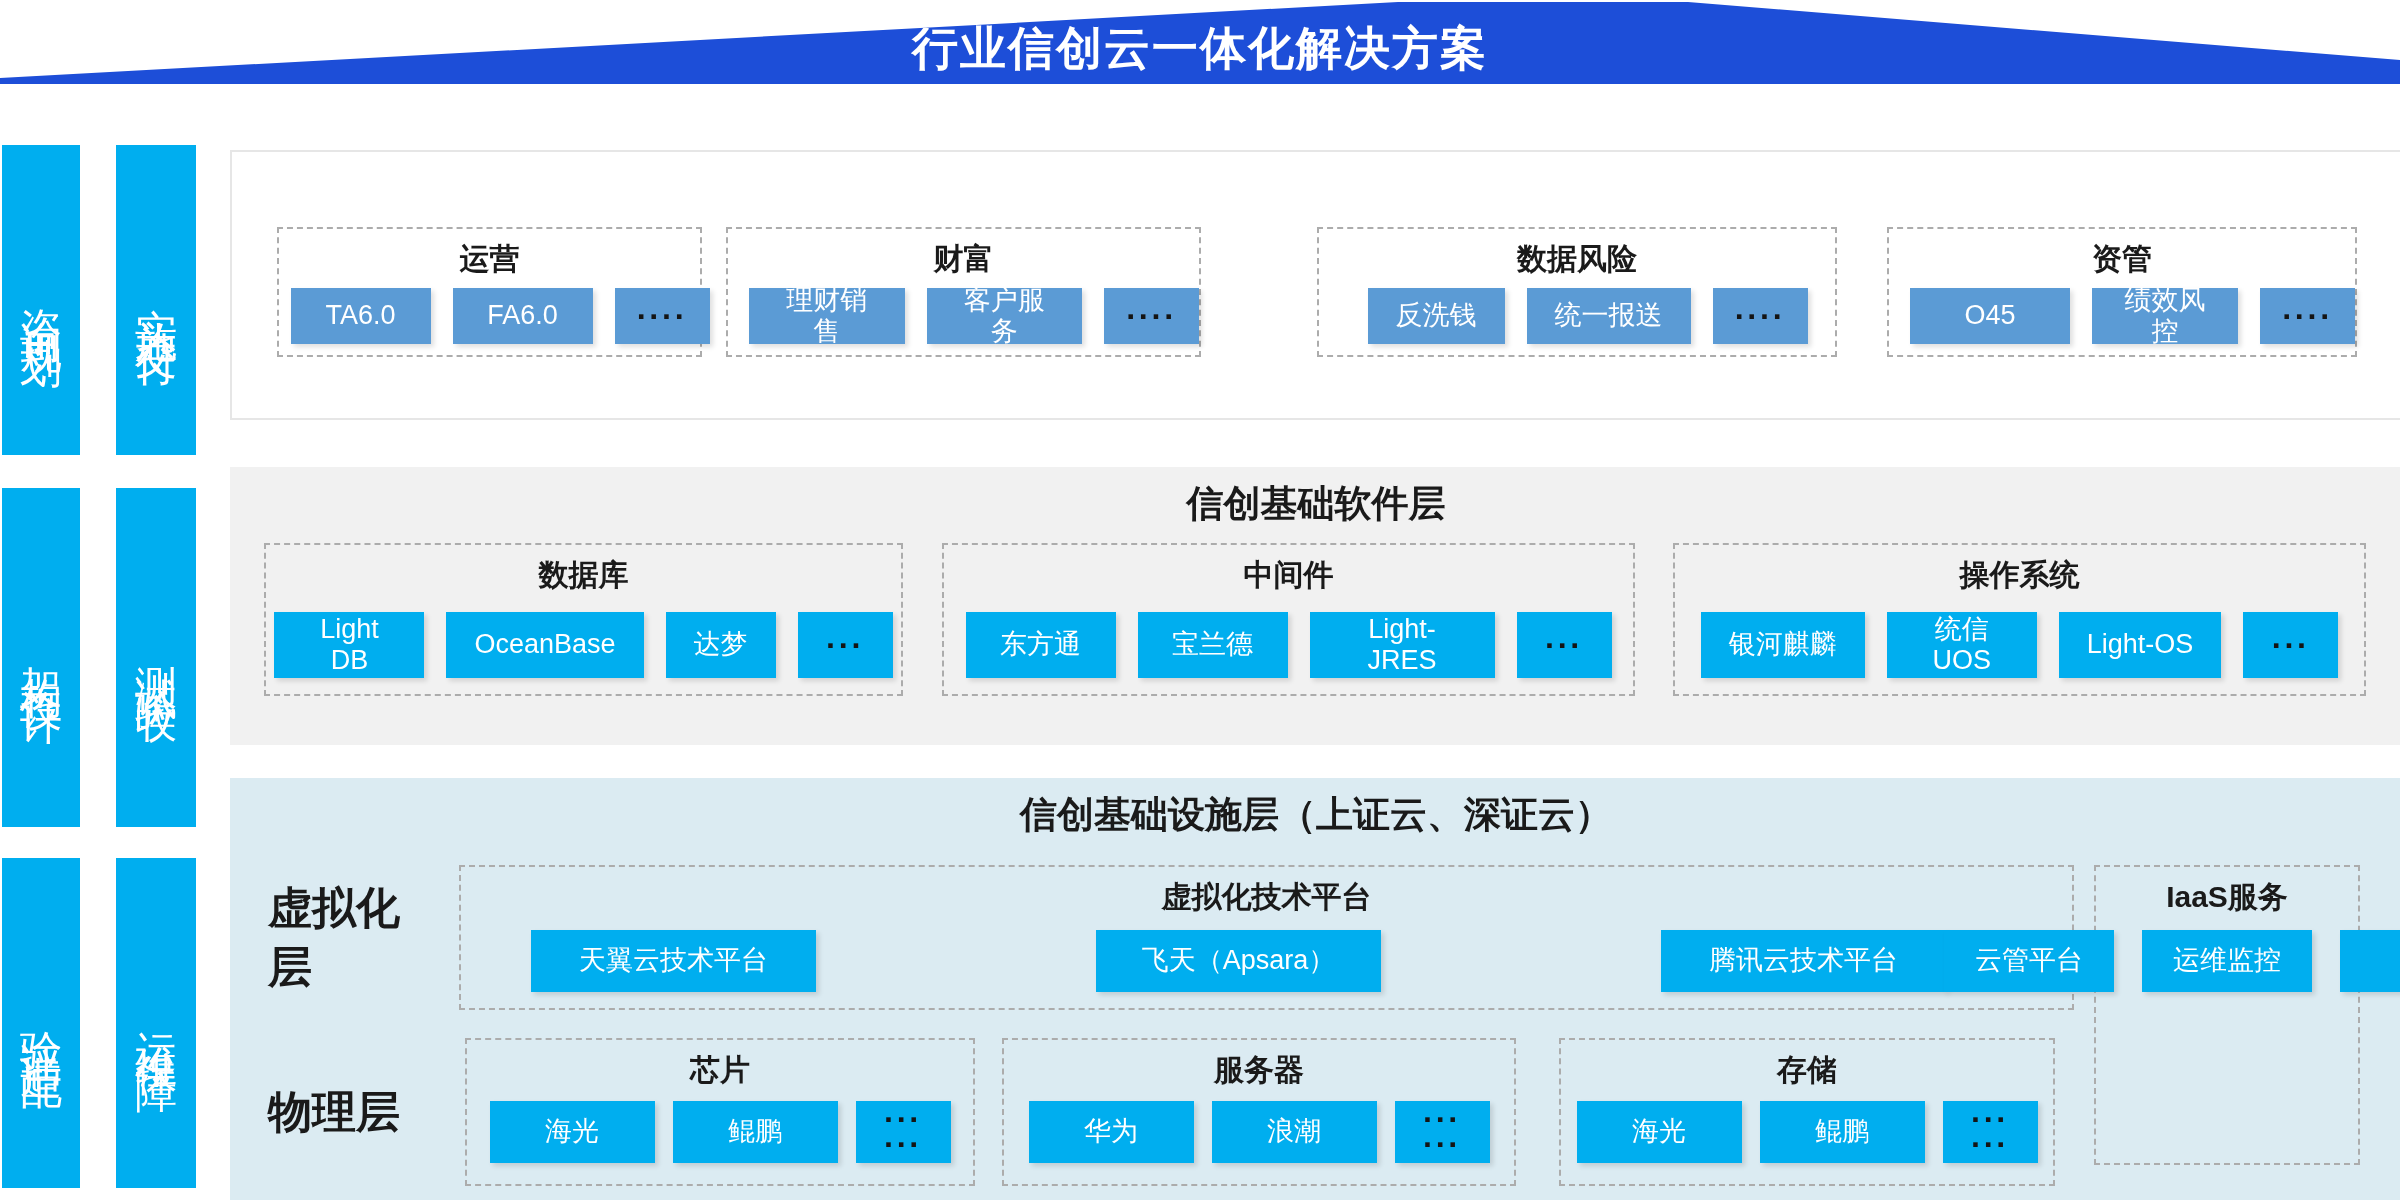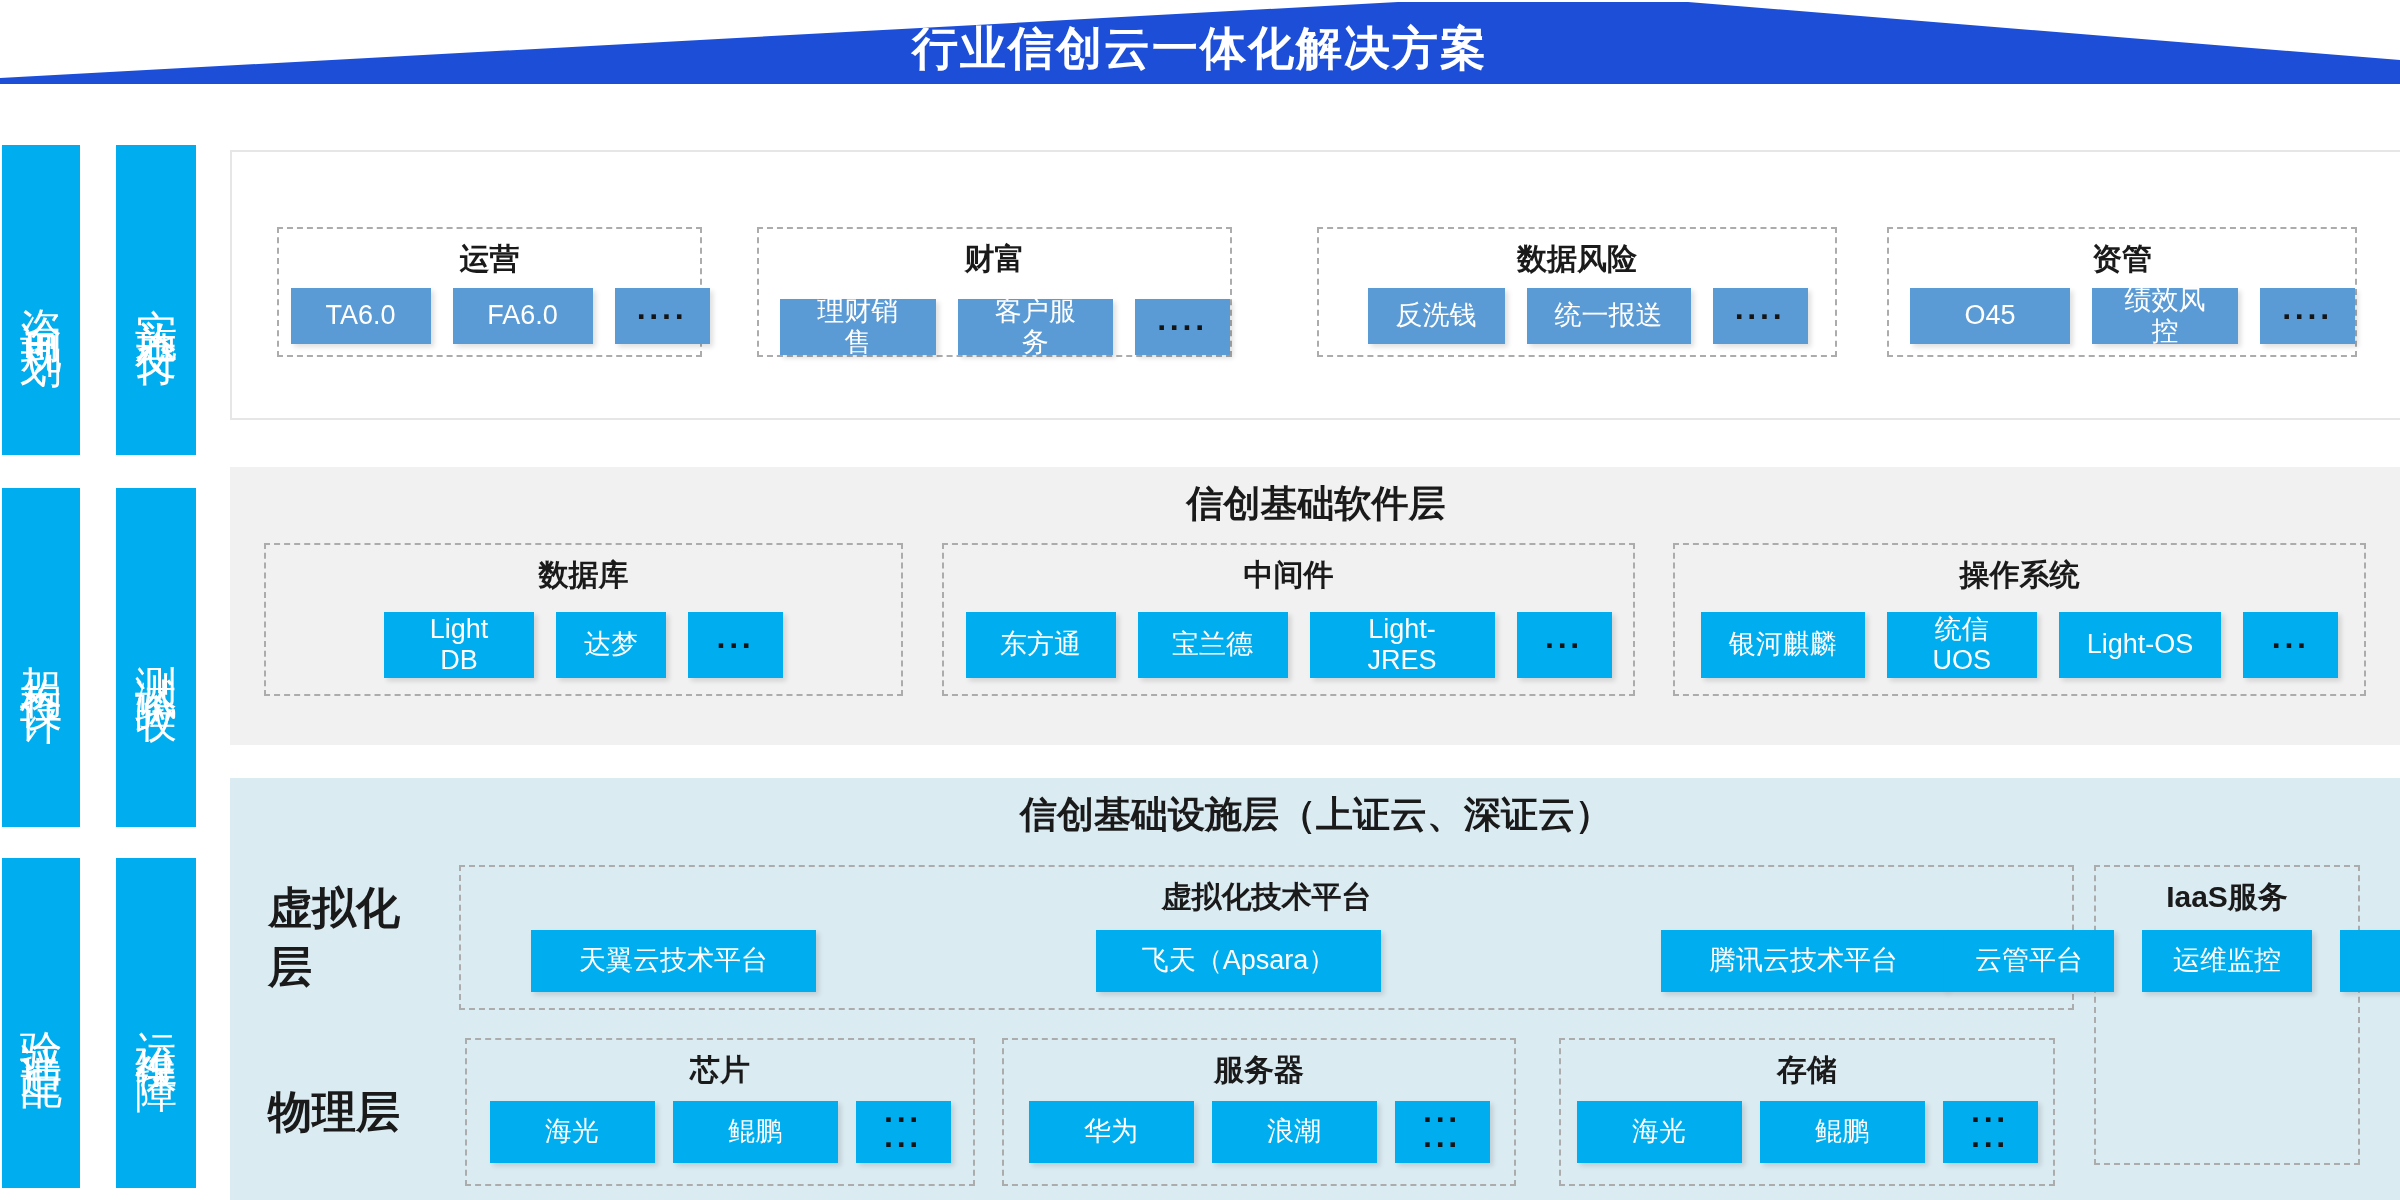--- a/index.html
+++ b/index.html
@@ -91,21 +91,21 @@
 
   <div class="group" style="left:45px;width:425px;">
     <div class="group-title">运营</div>
     <div class="chip-row">
       <div class="chip c140">TA6.0</div>
       <div class="chip c140">FA6.0</div>
       <div class="chip dots">····</div>
     </div>
   </div>
 
-  <div class="group" style="left:525px;width:475px;justify-content:space-between;">
+  <div class="group" style="left:494px;width:475px;">
     <div class="group-title">财富</div>
     <div class="chip-row">
       <div class="chip">理财销售</div>
       <div class="chip">客户服务</div>
       <div class="chip dots">····</div>
     </div>
   </div>
 
   <div class="group" style="left:1085px;width:520px;">
     <div class="group-title">数据风险</div>
@@ -127,20 +127,21 @@
 </div>
 
 <div class="layer layer-software cyan">
   <div class="layer-title">信创基础软件层</div>
 
   <div class="group" style="left:34px;width:639px;">
     <div class="group-title">数据库</div>
     <div class="chip-row">
       <div class="chip c150">Light
 DB</div>
+      <div class="chip">OceanBase</div>
       <div class="chip">达梦</div>
       <div class="chip dots">···</div>
     </div>
   </div>
 
   <div class="group" style="left:712px;width:693px;">
     <div class="group-title">中间件</div>
     <div class="chip-row">
       <div class="chip c150">东方通</div>
       <div class="chip c150">宝兰德</div>

